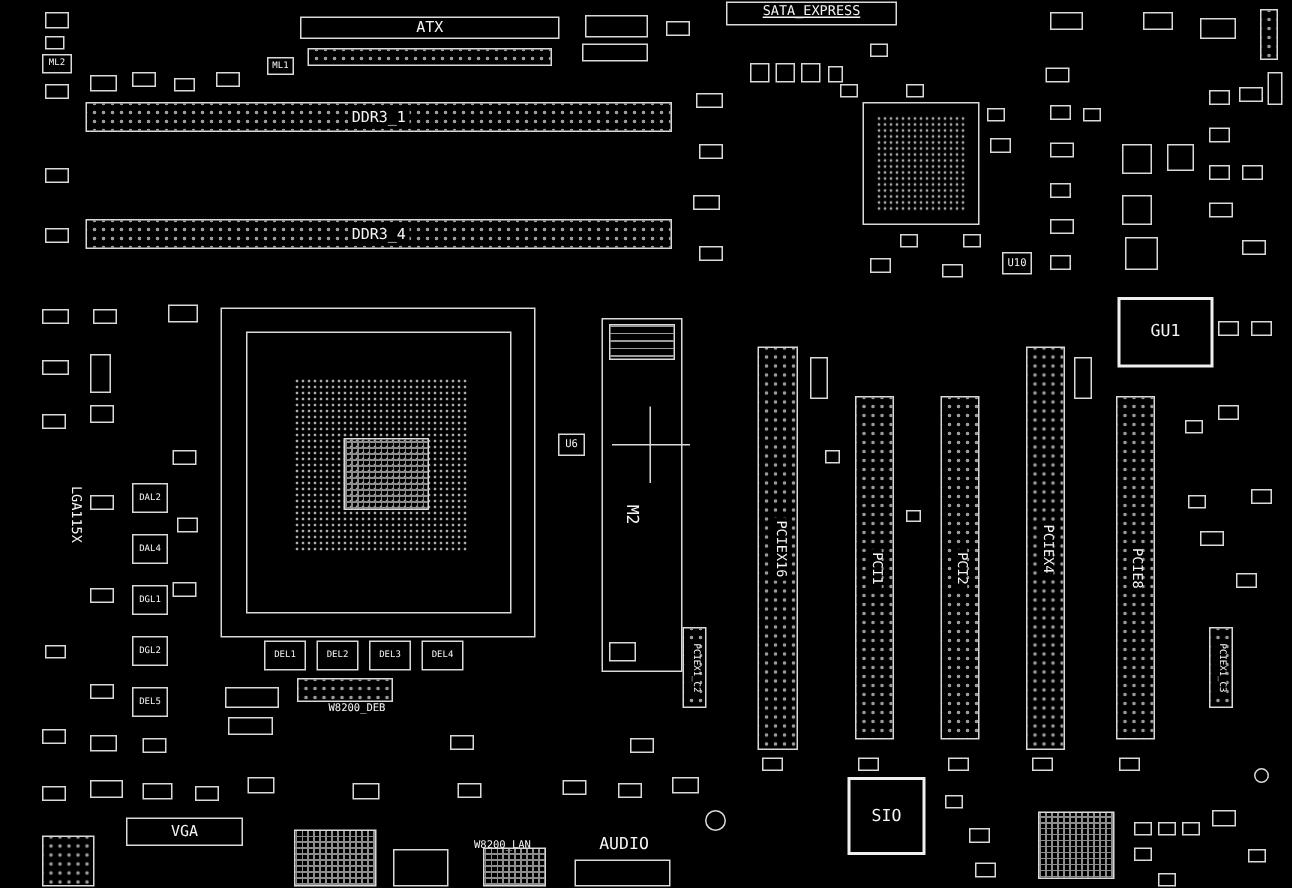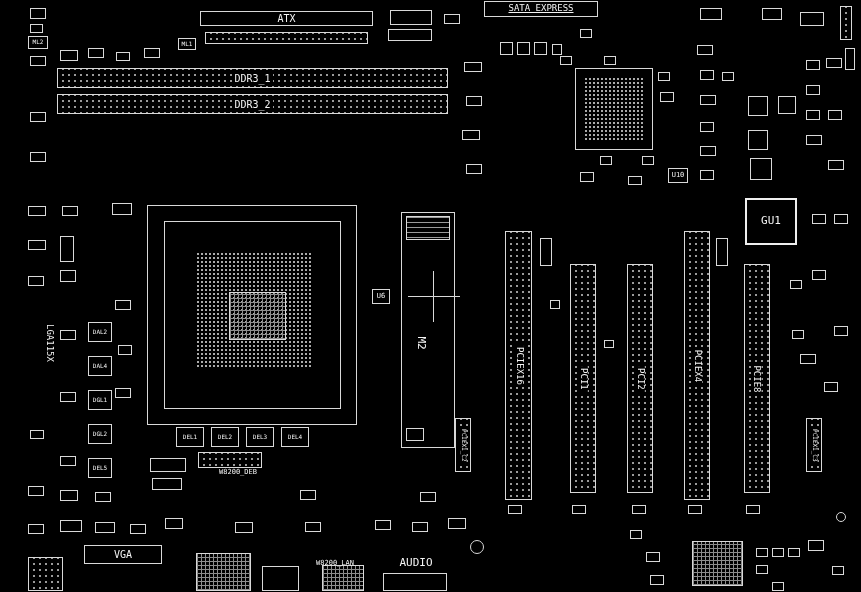--- a/index.html
+++ b/index.html
@@ -27,22 +27,22 @@
     <div class="comp b" style="left: 200px; top: 11px; width: 173px; height: 15px;">
       <span class="lbl" style="font-size: 10px;">ATX</span>
     </div>
     <div class="comp b dots" style="left: 205px; top: 32px; width: 163px; height: 12px;"></div>
     <div class="comp b" style="left: 484px; top: 1px; width: 114px; height: 16px;">
       <span class="lbl" style="font-size: 9px; text-decoration: underline;">SATA_EXPRESS</span>
     </div>
     <div class="comp b dots" style="left: 57px; top: 68px; width: 391px; height: 20px;">
       <span class="lbl" style="font-size: 10px;">DDR3_1</span>
     </div>
-    <div class="comp b dots" style="left: 57px; top: 94px; width: 391px; height: 20px;">
-      <span class="lbl" style="font-size: 10px;">DDR3_2</span>
+    <div class="comp b dots" style="left: 57px; top: 146px; width: 391px; height: 20px;">
+      <span class="lbl" style="font-size: 10px;">DDR3_4</span>
     </div>
     <div class="comp b" style="left: 147px; top: 205px; width: 210px; height: 220px;"></div>
     <div class="comp b" style="left: 164px; top: 221px; width: 177px; height: 188px;"></div>
     <div class="comp finedots" style="left: 196px; top: 252px; width: 116px; height: 116px;"></div>
     <div class="comp b grid" style="left: 229px; top: 292px; width: 57px; height: 48px;"></div>
     <div class="comp " style="left: 40px; top: 298px; width: 18px; height: 90px;">
       <span class="lbl vert" style="font-size: 9px;">LGA115X</span>
     </div>
     <div class="comp b" style="left: 401px; top: 212px; width: 54px; height: 236px;"></div>
     <div class="comp b hlines" style="left: 406px; top: 216px; width: 44px; height: 24px;"></div>
@@ -62,22 +62,25 @@
       <span class="lbl vert" style="font-size: 9px;">PCI2</span>
     </div>
     <div class="comp b dots" style="left: 684px; top: 231px; width: 26px; height: 269px;">
       <span class="lbl vert" style="font-size: 9px;">PCIEX4</span>
     </div>
     <div class="comp b dots" style="left: 744px; top: 264px; width: 26px; height: 229px;">
       <span class="lbl vert" style="font-size: 9px;">PCIE8</span>
     </div>
     <div class="comp b" style="left: 575px; top: 68px; width: 78px; height: 82px;"></div>
     <div class="comp finedots" style="left: 584px; top: 77px; width: 60px; height: 64px;"></div>
-    <div class="comp b2" style="left: 745px; top: 198px; width: 52px; height: 47px;">
+    <div class="comp b2" style="left: 745px; top: 198px; width: 64px; height: 47px;">
       <span class="lbl" style="font-size: 11px;">GU1</span>
+    </div>
+    <div class="comp b2" style="left: 565px; top: 518px; width: 52px; height: 52px;">
+      <span class="lbl" style="font-size: 11px;">SIO</span>
     </div>
     <div class="comp b" style="left: 84px; top: 545px; width: 78px; height: 19px;">
       <span class="lbl" style="font-size: 10px;">VGA</span>
     </div>
     <div class="comp " style="left: 387px; top: 556px; width: 58px; height: 14px;">
       <span class="lbl" style="font-size: 11px;">AUDIO</span>
     </div>
     <div class="comp b" style="left: 383px; top: 573px; width: 64px; height: 18px;"></div>
     <div class="comp " style="left: 298px; top: 558px; width: 74px; height: 11px;">
       <span class="lbl" style="font-size: 7px;">W8200_LAN</span>

